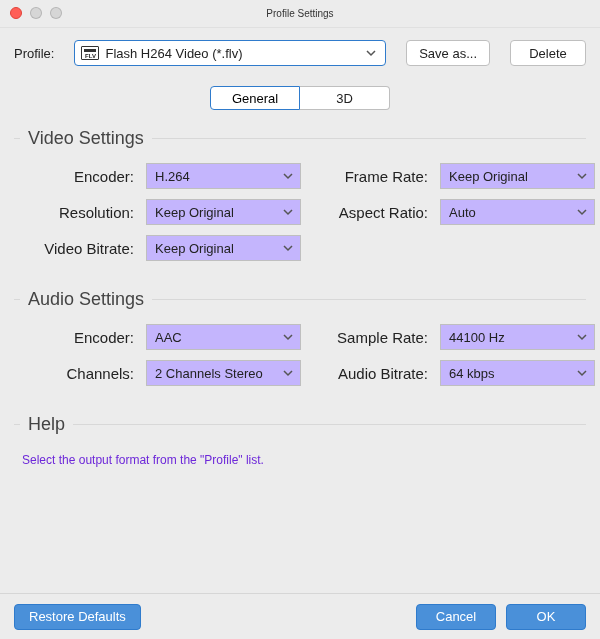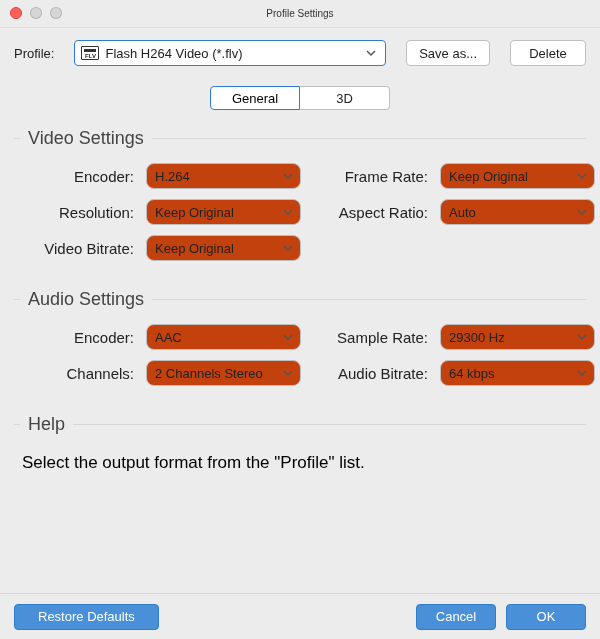--- a/index.html
+++ b/index.html
@@ -85,41 +85,41 @@
   .group-title::before{content:"";height:1px;background:var(--border-light);width:6px;}
   .group-title::after{content:"";height:1px;background:var(--border-light);flex:1;}
   .grid{
     display:grid;
     grid-template-columns:120px 155px 115px 155px;
     column-gap:12px;row-gap:10px;
     align-items:center;
   }
   .grid .fl{font-size:15px;text-align:right;color:#222;}
   .select{
-    background:#c2410c;border:1px solid var(--border);border-radius:8px;
+    background:#c4b5fd;border:1px solid var(--border);border-radius:0;
     height:26px;display:flex;align-items:center;padding:0 8px;position:relative;
   }
   .select .text{flex:1;font-size:13px;white-space:nowrap;overflow:hidden;text-overflow:ellipsis;}
   .select .chev{position:absolute;right:4px;}
   
-  .help-text{padding:4px 8px 0 8px;font-size:17px;color:#000000;}
+  .help-text{padding:4px 8px 0 8px;font-size:12px;color:#6d28d9;}
   
   .footer{
     position:absolute;left:0;right:0;bottom:0;
     height:46px;border-top:1px solid #d6d6d6;
     display:flex;align-items:center;padding:0 14px;gap:10px;
     background:#ececec;
   }
   .footer .spacer{flex:1;}
   .btn-primary{
     background:var(--blue);border:1px solid var(--blue-border);color:#fff;
     height:26px;border-radius:4px;padding:0 14px;min-width:80px;
     display:inline-flex;align-items:center;justify-content:center;font-size:13px;
   }
-  .btn-primary.restore{min-width:auto;padding:0 23px;}
+  .btn-primary.restore{min-width:auto;padding:0 14px;}
 </style>
 </head>
 <body>
 
 <div class="titlebar">
   <div class="traffic">
     <div class="dot close"></div>
     <div class="dot"></div>
     <div class="dot"></div>
   </div>
@@ -214,21 +214,21 @@
     <div class="select">
       <span class="text">AAC</span>
       <span class="chev">
           <svg viewBox="0 0 10 10">
             <path d="M1 3 L5 7 L9 3" fill="none" stroke="currentColor" stroke-width="1.5"></path>
           </svg>
         </span>
     </div>
     <div class="fl">Sample Rate:</div>
     <div class="select">
-      <span class="text">29300 Hz</span>
+      <span class="text">44100 Hz</span>
       <span class="chev">
           <svg viewBox="0 0 10 10">
             <path d="M1 3 L5 7 L9 3" fill="none" stroke="currentColor" stroke-width="1.5"></path>
           </svg>
         </span>
     </div>
 
     <div class="fl">Channels:</div>
     <div class="select">
       <span class="text">2 Channels Stereo</span>

